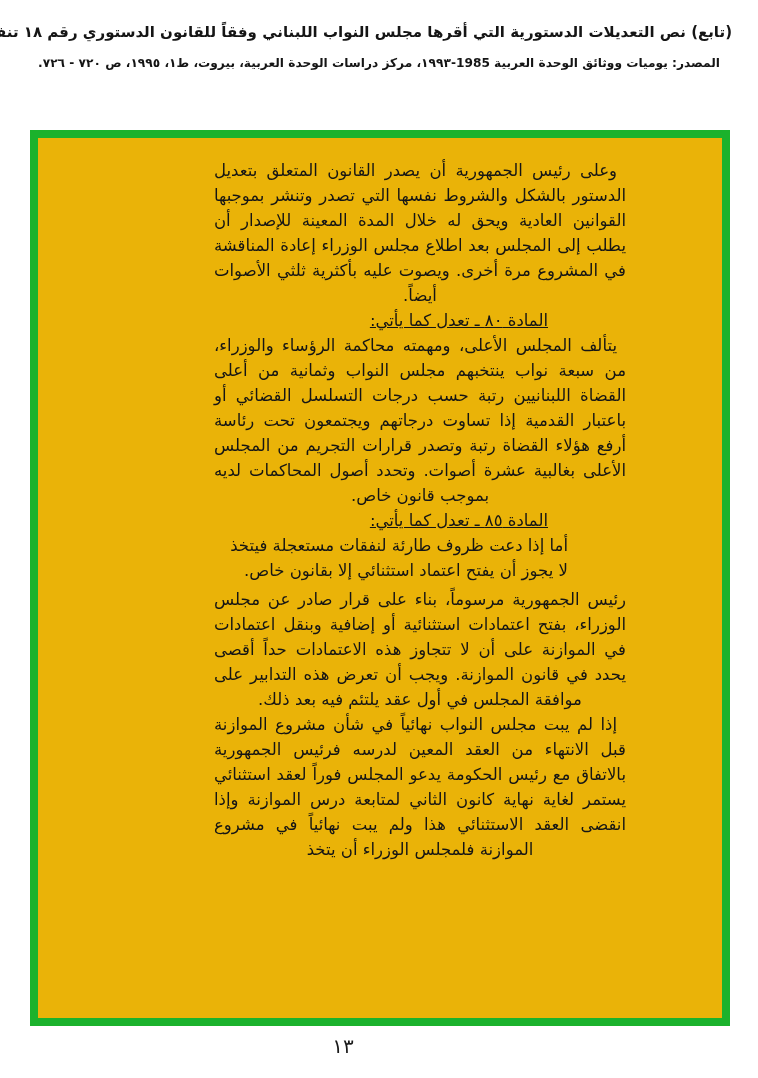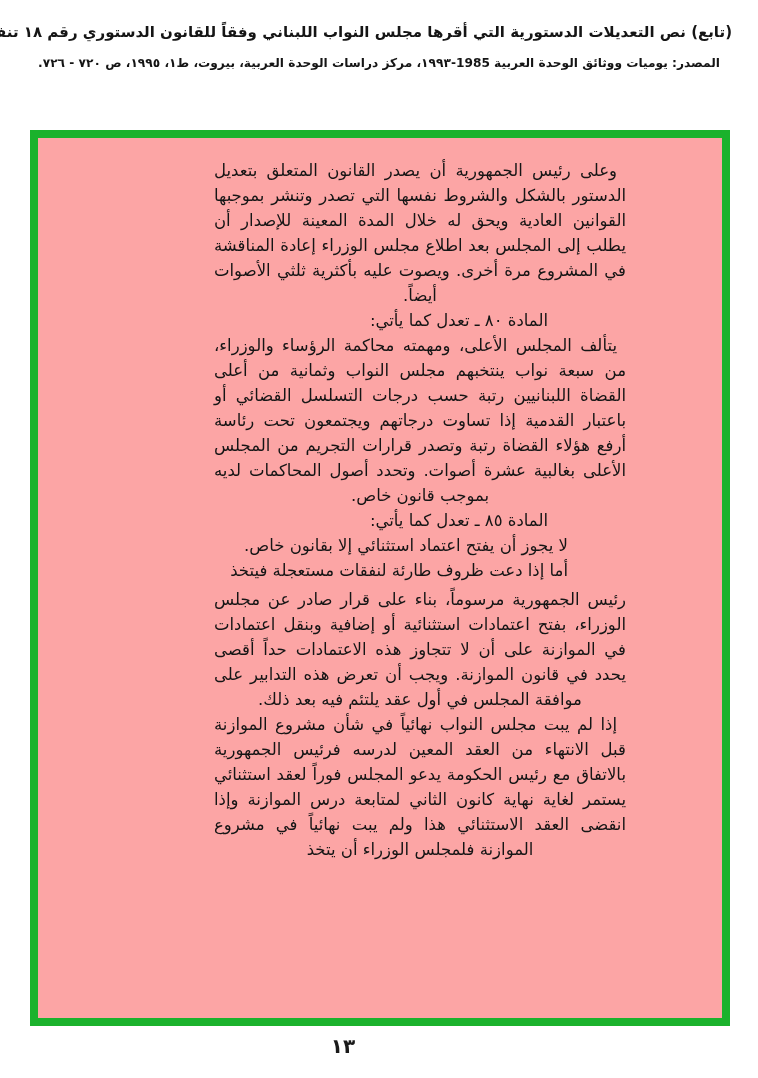--- a/index.html
+++ b/index.html
@@ -38,21 +38,21 @@
 
   
   .content-frame {
     position: absolute;
     left: 30px;
     top: 130px;
     width: 700px;
     height: 896px;
     border: 8px solid #1bb22c;
     box-sizing: border-box;
-    background: #fca5a5;
+    background: #eab308;
     overflow: hidden;
   }
   .text-column {
     width: 412px;
     margin: 20px 96px 0 auto;
     font-size: 16.5px;
     line-height: 25px;
   }
   .text-column p { margin: 0; }
 
@@ -63,35 +63,35 @@
   }
   .para.flush {
     text-indent: 0;
     margin-top: 4px;
   }
   .article-heading {
     text-align: right;
     padding-left: 0;
     padding-right: 78px;
     margin: 8px 0;
+    text-decoration: underline;
   }
   .indented-line {
     text-align: right;
     padding-right: 58px;
     margin: 4px 0;
   }
 
   
   .page-number-wrap {
     position: absolute;
     left: 0;
     top: 1034px;
     width: 758px;
     text-align: center;
-    font-weight: bold;
   }
   .page-number {
     display: inline-block;
     position: relative;
     left: -36px;
     font-size: 20px;
     color: #1a1a1a;
   }
 </style>
 </head>
@@ -108,23 +108,23 @@
     <div class="text-column">
 
       <p class="para">وعلى رئيس الجمهورية أن يصدر القانون المتعلق بتعديل الدستور بالشكل والشروط نفسها التي تصدر وتنشر بموجبها القوانين العادية ويحق له خلال المدة المعينة للإصدار أن يطلب إلى المجلس بعد اطلاع مجلس الوزراء إعادة المناقشة في المشروع مرة أخرى. ويصوت عليه بأكثرية ثلثي الأصوات أيضاً.</p>
 
       <p class="article-heading">المادة ٨٠ ـ تعدل كما يأتي:</p>
 
       <p class="para">يتألف المجلس الأعلى، ومهمته محاكمة الرؤساء والوزراء، من سبعة نواب ينتخبهم مجلس النواب وثمانية من أعلى القضاة اللبنانيين رتبة حسب درجات التسلسل القضائي أو باعتبار القدمية إذا تساوت درجاتهم ويجتمعون تحت رئاسة أرفع هؤلاء القضاة رتبة وتصدر قرارات التجريم من المجلس الأعلى بغالبية عشرة أصوات. وتحدد أصول المحاكمات لديه بموجب قانون خاص.</p>
 
       <p class="article-heading">المادة ٨٥ ـ تعدل كما يأتي:</p>
 
+      <p class="indented-line">أما إذا دعت ظروف طارئة لنفقات مستعجلة فيتخذ</p>
+
       <p class="indented-line">لا يجوز أن يفتح اعتماد استثنائي إلا بقانون خاص.</p>
-
-      <p class="indented-line">أما إذا دعت ظروف طارئة لنفقات مستعجلة فيتخذ</p>
 
       <p class="para flush">رئيس الجمهورية مرسوماً، بناء على قرار صادر عن مجلس الوزراء، بفتح اعتمادات استثنائية أو إضافية وبنقل اعتمادات في الموازنة على أن لا تتجاوز هذه الاعتمادات حداً أقصى يحدد في قانون الموازنة. ويجب أن تعرض هذه التدابير على موافقة المجلس في أول عقد يلتئم فيه بعد ذلك.</p>
 
 
       <p class="para">إذا لم يبت مجلس النواب نهائياً في شأن مشروع الموازنة قبل الانتهاء من العقد المعين لدرسه فرئيس الجمهورية بالاتفاق مع رئيس الحكومة يدعو المجلس فوراً لعقد استثنائي يستمر لغاية نهاية كانون الثاني لمتابعة درس الموازنة وإذا انقضى العقد الاستثنائي هذا ولم يبت نهائياً في مشروع الموازنة فلمجلس الوزراء أن يتخذ</p>
 
     </div>
   </div>
 
   <div class="page-number-wrap">

